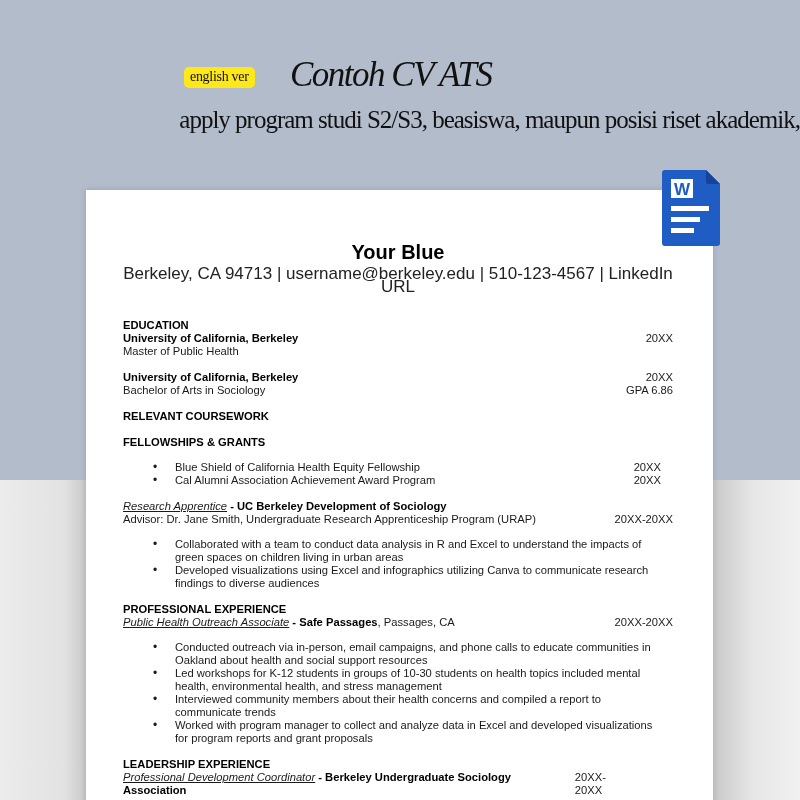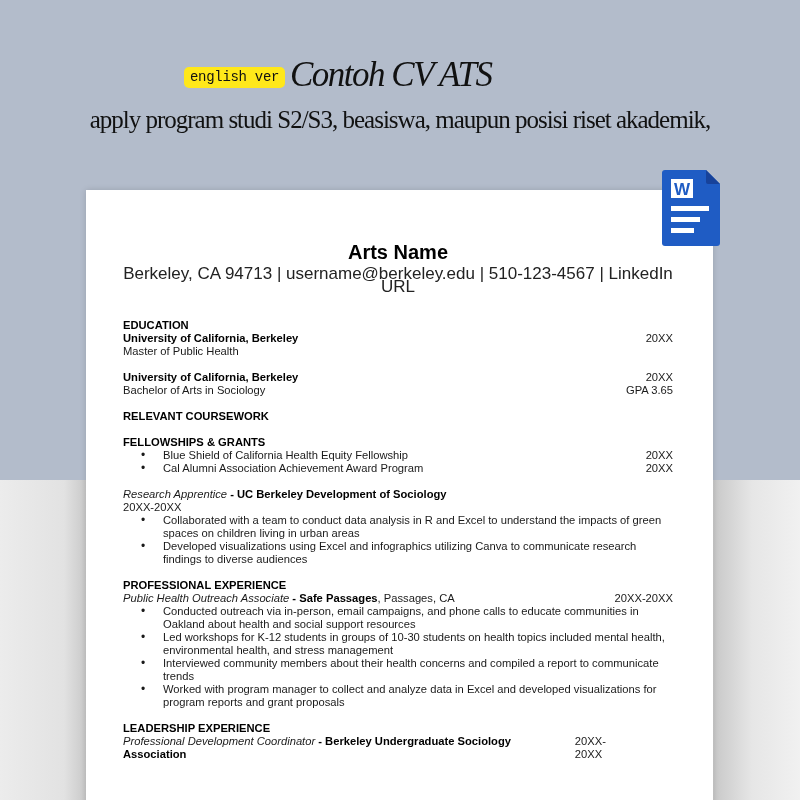--- a/index.html
+++ b/index.html
@@ -2,75 +2,75 @@
 <html><head>
 <meta charset="utf-8">
 <style>
   html, body { margin:0; padding:0; }
   body { width:800px; height:800px; overflow:hidden; position:relative; font-family:"Liberation Sans", sans-serif; }
   .bg-top { position:absolute; left:0; top:0; width:800px; height:480px; background:#b3bccb; }
   .bg-bottom { position:absolute; left:0; top:480px; width:800px; height:320px;
     background:linear-gradient(90deg,#ececec 0%,#e2e2e2 8%,#c9c9c9 10.7%, #ffffff 10.8%, #ffffff 89%, #c8c8c8 89.2%, #e6e6e6 94%, #f1f1f1 100%); }
   .header { position:absolute; left:0; top:0; width:800px; height:180px; }
   .badge { position:absolute; left:184px; top:67px; background:#ffe81a; border-radius:5px; padding:2px 6px 3px 6px;
-    font-family:Liberation Mono, monospace; font-size:14px; color:#111; letter-spacing:-0.3px; }
+    font-family:Liberation Serif, serif; font-size:14px; color:#111; letter-spacing:-0.3px; }
   .title { position:absolute; left:290px; top:55px; font-family:"Liberation Serif", serif; font-style:italic; font-size:35px; color:#111; letter-spacing:-1.5px; }
-  .subtitle { position:absolute; left:0; width:800px; top:106px; text-align:center; font-family:"Liberation Serif", serif; font-size:25px; color:#111; letter-spacing:-1px; }
+  .subtitle { position:absolute; left:0; width:800px; top:106px; text-align:right; font-family:"Liberation Serif", serif; font-size:25px; color:#111; letter-spacing:-1px; }
   .page { position:absolute; left:86px; top:190px; width:627px; height:620px; background:#fff; box-shadow:0 0 6px rgba(0,0,0,0.15); }
   .word-icon { position:absolute; left:662px; top:170px; width:58px; height:76px; }
   .doc { position:absolute; left:37px; top:50px; width:550px; font-size:11.2px; color:#1a1a1a; line-height:13px; }
   .name { text-align:center; font-size:20px; font-weight:bold; line-height:24px; color:#000; }
   .contact { text-align:center; font-size:17px; color:#222; margin-top:3px; }
   .sec { margin-top:26px; }
   .sec.s2 { margin-top:13px; }
   .sec-title { font-weight:bold; color:#000; }
   .row { display:flex; justify-content:space-between; }
   .b { font-weight:bold; color:#000; }
-  .i { font-style:italic; }
+  .i { font-style:italic;text-decoration:underline; }
   .gap { height:13px; }
-  ul { margin:0; padding:0 0 0 40px; list-style:none; }
+  ul { margin:12px; padding:0 0 0 40px; list-style:none; }
   li { position:relative; }
   li::before { content:"\2022"; position:absolute; left:-22px; font-size:12px; }
   .li-row { display:flex; justify-content:space-between; }
 </style>
 </head>
 <body>
 
 <div class="bg-top"></div>
 <div class="bg-bottom"></div>
 
 <div class="header">
   <span class="badge">english ver</span>
   <div class="title">Contoh CV ATS</div>
   <div class="subtitle">apply program studi S2/S3, beasiswa, maupun posisi riset akademik,</div>
 </div>
 
 <div class="page">
   <div class="doc">
-    <div class="name">Arts Name</div>
+    <div class="name">Your Blue</div>
     <div class="contact">Berkeley, CA 94713 | username@berkeley.edu | 510-123-4567 | LinkedIn URL</div>
 
     <div class="sec">
       <div class="sec-title">EDUCATION</div>
       <div class="row">
         <span class="b">University of California, Berkeley</span>
         <span>20XX</span>
       </div>
       <div class="row">
         <span>Master of Public Health</span>
         <span></span>
       </div>
       <div class="gap"></div>
       <div class="row">
         <span class="b">University of California, Berkeley</span>
         <span>20XX</span>
       </div>
       <div class="row">
         <span>Bachelor of Arts in Sociology</span>
-        <span>GPA 3.65</span>
+        <span>GPA 6.86</span>
       </div>
     </div>
 
     <div class="sec s2">
       <div class="sec-title">RELEVANT COURSEWORK</div>
     </div>
 
     <div class="sec s2">
       <div class="sec-title">FELLOWSHIPS &amp; GRANTS</div>
       <ul>
@@ -87,20 +87,21 @@
             </div>
           </li>
       </ul>
     </div>
 
     <div class="sec s2">
       <div>
         <span class="i">Research Apprentice</span><span class="b"> - </span><span class="b">UC Berkeley Development of Sociology</span>
       </div>
       <div class="row">
+        <span>Advisor: Dr. Jane Smith, Undergraduate Research Apprenticeship Program (URAP)</span>
         <span>20XX-20XX</span>
       </div>
       <ul>
         <li>Collaborated with a team to conduct data analysis in R and Excel to understand the impacts of green spaces on children living in urban areas</li>
         <li>Developed visualizations using Excel and infographics utilizing Canva to communicate research findings to diverse audiences</li>
       </ul>
     </div>
 
     <div class="sec s2">
       <div class="sec-title">PROFESSIONAL EXPERIENCE</div>

